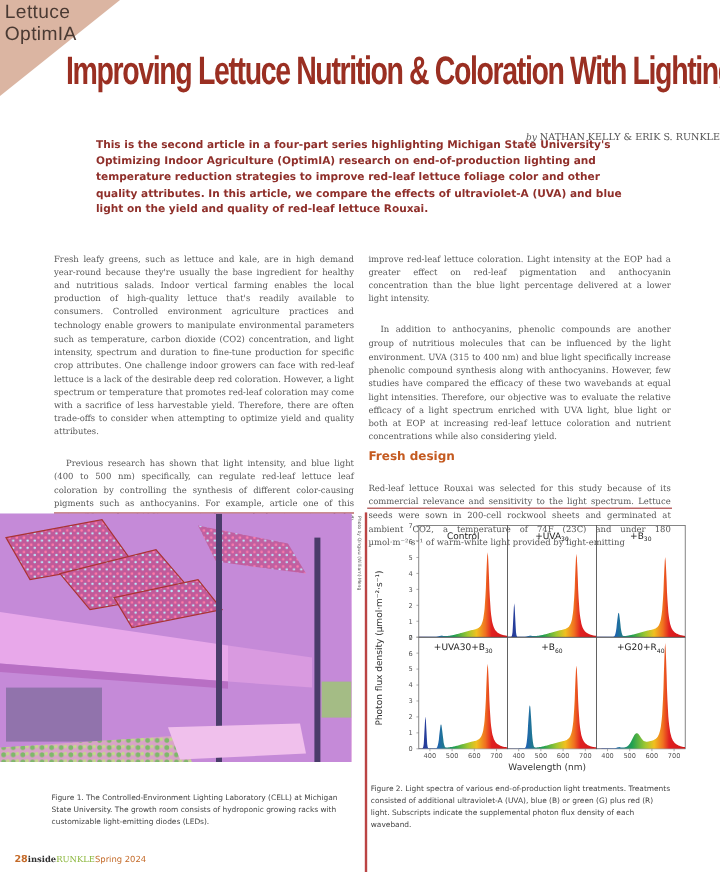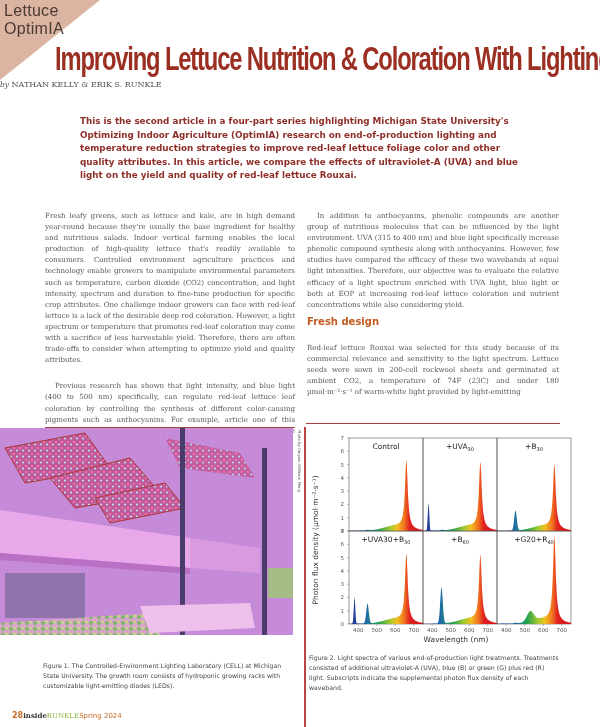--- a/index.html
+++ b/index.html
@@ -8,21 +8,21 @@
 
   .corner { position: absolute; left: 0; top: 0; width: 0; height: 0;
     border-top: 80px solid #dbb5a2; border-right: 100px solid transparent; }
   .corner-text { position: absolute; left: 4px; top: 2px; font-family: "Liberation Sans", sans-serif;
     font-size: 16px; line-height: 18px; color: #4a3a33; letter-spacing: 0.3px; }
 
   .title { position: absolute; left: 55px; top: 40px; width: 545px; font-family: "Liberation Sans", sans-serif;
     font-weight: bold; font-size: 33px; color: #9a2f22; letter-spacing: -1.6px; transform: scaleX(0.72);
     transform-origin: left top; white-space: nowrap; line-height: 38px; }
 
-  .byline { position: absolute; left: 0; width: 536px; top: 80px; text-align: left;
+  .byline { position: absolute; left: 0; width: 600px; top: 110px; text-align: right;
     font-size: 8px; color: #555; }
   .byline i { font-size: 7.5px; }
 
   .deck { position: absolute; left: 80px; top: 115px; width: 440px; text-align: left;
     font-family: "DejaVu Sans", sans-serif; font-weight: bold; font-size: 8.8px; line-height: 13.5px; color: #8f2f2a; }
 
   .col { position: absolute; font-size: 7.05px; line-height: 11.1px; color: #575757; text-align: justify; }
   .col p { text-indent: 0; margin-top: 15px; }
   .col p.ind { text-indent: 10px; }
   .col1 { left: 45px; top: 195px; width: 250px; }
@@ -70,20 +70,21 @@
 </div>
 
 <div class="deck">This is the second article in a four-part series highlighting Michigan State University's Optimizing Indoor Agriculture (OptimIA) research on end-of-production lighting and temperature reduction strategies to improve red-leaf lettuce foliage color and other quality attributes. In this article, we compare the effects of ultraviolet-A (UVA) and blue light on the yield and quality of red-leaf lettuce Rouxai.</div>
 
 <div class="col col1">
   <p>Fresh leafy greens, such as lettuce and kale, are in high demand year-round because they're usually the base ingredient for healthy and nutritious salads. Indoor vertical farming enables the local production of high-quality lettuce that's readily available to consumers. Controlled environment agriculture practices and technology enable growers to manipulate environmental parameters such as temperature, carbon dioxide (CO2) concentration, and light intensity, spectrum and duration to fine-tune production for specific crop attributes. One challenge indoor growers can face with red-leaf lettuce is a lack of the desirable deep red coloration. However, a light spectrum or temperature that promotes red-leaf coloration may come with a sacrifice of less harvestable yield. Therefore, there are often trade-offs to consider when attempting to optimize yield and quality attributes.</p>
   <p class="ind">Previous research has shown that light intensity, and blue light (400 to 500 nm) specifically, can regulate red-leaf lettuce leaf coloration by controlling the synthesis of different color-causing pigments such as anthocyanins. For example, article one of this series (November 2023) summarized research that investigated the effects of end-of-production (EOP) lighting to</p>
 </div>
 
 <div class="col col2">
+  <p>improve red-leaf lettuce coloration. Light intensity at the EOP had a greater effect on red-leaf pigmentation and anthocyanin concentration than the blue light percentage delivered at a lower light intensity.</p>
   <p class="ind">In addition to anthocyanins, phenolic compounds are another group of nutritious molecules that can be influenced by the light environment. UVA (315 to 400 nm) and blue light specifically increase phenolic compound synthesis along with anthocyanins. However, few studies have compared the efficacy of these two wavebands at equal light intensities. Therefore, our objective was to evaluate the relative efficacy of a light spectrum enriched with UVA light, blue light or both at EOP at increasing red-leaf lettuce coloration and nutrient concentrations while also considering yield.</p>
   <div class="h-study">Fresh design</div>
   <p>Red-leaf lettuce Rouxai was selected for this study because of its commercial relevance and sensitivity to the light spectrum. Lettuce seeds were sown in 200-cell rockwool sheets and germinated at ambient CO2, a temperature of 74F (23C) and under 180 µmol·m⁻²·s⁻¹ of warm-white light provided by light-emitting</p>
 </div>
 
 <div class="rule-l"></div>
 <div class="rule-r"></div>
 <div class="vline"></div>
 
 <div class="photo">

